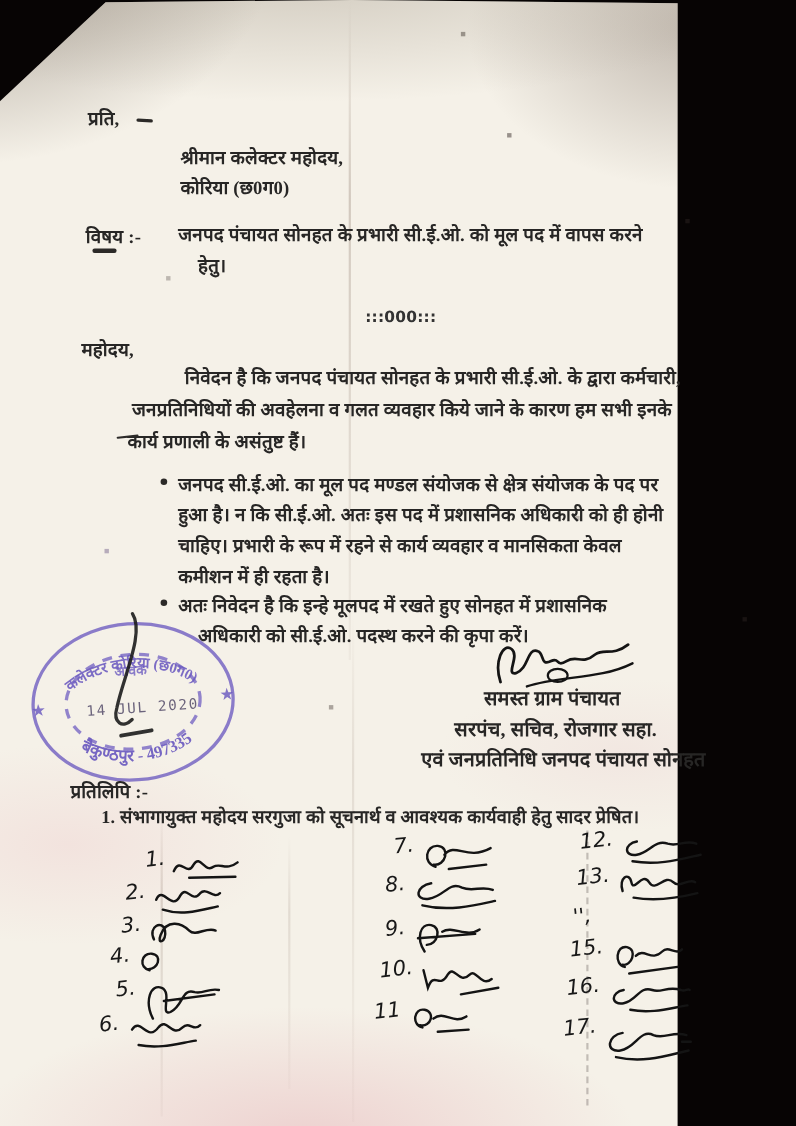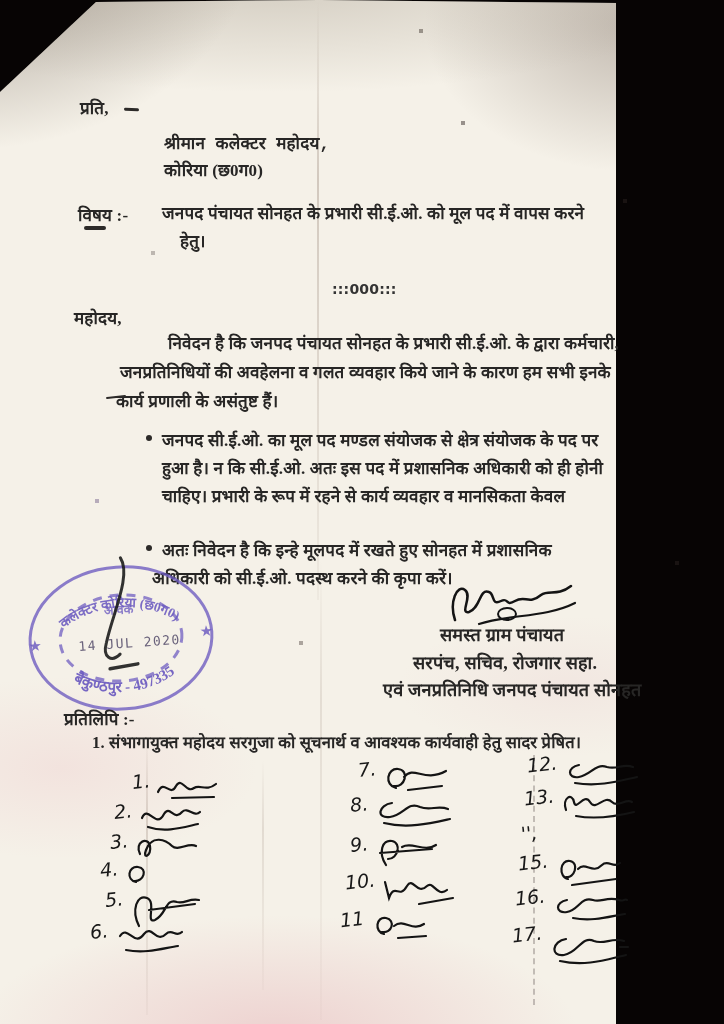--- a/index.html
+++ b/index.html
@@ -44,44 +44,45 @@
 
     <div class="crease" style="left:317px;top:0;height:600px;"></div>
     <div class="crease" style="left:320px;top:560px;height:460px;opacity:.5;"></div>
     <div class="crease" style="left:146px;top:735px;height:280px;opacity:.8;"></div>
     <div class="crease" style="left:262px;top:760px;height:230px;opacity:.55;"></div>
     <div class="crease dash" style="left:533px;top:755px;height:250px;opacity:.6;"></div>
     <div class="specks"></div>
 
     <div class="tl" style="left:80px;top:96px;">प्रति,</div>
     <div class="ink-mark" style="left:124px;top:108px;width:15px;height:3px;transform:rotate(3deg);"></div>
-    <div class="tl" style="left:164px;top:131px;font-family:Liberation Mono, monospace;">श्रीमान कलेक्टर महोदय,</div>
+    <div class="tl" style="left:164px;top:131px;">श्रीमान कलेक्टर महोदय,</div>
     <div class="tl" style="left:164px;top:158px;">कोरिया (छ0ग0)</div>
 
     <div class="tl" style="left:78px;top:203px;">विषय :-</div>
     <div class="ink-mark" style="left:84px;top:226px;width:22px;height:4px;border-radius:3px;"></div>
     <div class="tl" style="left:162px;top:201px;">जनपद पंचायत सोनहत के प्रभारी सी.ई.ओ. को मूल पद में वापस करने</div>
     <div class="tl" style="left:162px;top:229px;margin-left:18px;">हेतु।</div>
 
     <div class="tl sep" style="left:332px;top:281px;">:::000:::</div>
     <div class="tl" style="left:74px;top:306px;">महोदय,</div>
 
     <div class="tl" style="left:168px;top:331px;">निवेदन है कि जनपद पंचायत सोनहत के प्रभारी सी.ई.ओ. के द्वारा कर्मचारी,</div>
     <div class="tl" style="left:120px;top:360px;">जनप्रतिनिधियों की अवहेलना व गलत व्यवहार किये जाने के कारण हम सभी इनके</div>
     <div class="tl" style="left:116px;top:389px;">कार्य प्रणाली के असंतुष्ट हैं।</div>
     <div class="ink-mark" style="left:106px;top:396px;width:20px;height:2px;transform:rotate(-6deg);"></div>
 
     <div class="bdot" style="left:146px;top:435px;"></div>
     <div class="tl" style="left:162px;top:456px;">हुआ है। न कि सी.ई.ओ. अतः इस पद में प्रशासनिक अधिकारी को ही होनी</div>
     <div class="tl" style="left:162px;top:428px;">जनपद सी.ई.ओ. का मूल पद मण्डल संयोजक से क्षेत्र संयोजक के पद पर</div>
     <div class="tl" style="left:162px;top:484px;">चाहिए। प्रभारी के रूप में रहने से कार्य व्यवहार व मानसिकता केवल</div>
+    <div class="tl" style="left:162px;top:512px;">कमीशन में ही रहता है।</div>
 
     <div class="bdot" style="left:146px;top:545px;"></div>
     <div class="tl" style="left:162px;top:538px;text-align:right;">अतः निवेदन है कि इन्हे मूलपद में रखते हुए सोनहत में प्रशासनिक</div>
-    <div class="tl" style="left:152px;top:566px;">अधिकारी को सी.ई.ओ. पदस्थ करने की कृपा करें।</div>
+    <div class="tl" style="left:180px;top:566px;">अधिकारी को सी.ई.ओ. पदस्थ करने की कृपा करें।</div>
 
     <svg class="stamp" width="198" height="164" viewBox="0 0 198 164">
       <ellipse cx="99" cy="82" rx="91" ry="71" fill="none" stroke="#6f5ec1" stroke-width="3" opacity=".8"></ellipse>
       <ellipse cx="99" cy="82" rx="61" ry="43" fill="none" stroke="#6f5ec1" stroke-width="3" stroke-dasharray="9 8" opacity=".75"></ellipse>
       <defs>
         <path id="topArc" d="M 22,94 A 81,62 0 0 1 176,94"></path>
         <path id="botArc" d="M 26,98 A 77,57 0 0 0 172,96"></path>
       </defs>
       <text font-family="Liberation Serif, DejaVu Sans, serif" font-size="13.5" font-weight="700" fill="#6f5ec1" opacity=".9">
         <textPath href="#topArc" startOffset="50%" text-anchor="middle">कलेक्टर कोरिया (छ0ग0)</textPath>

